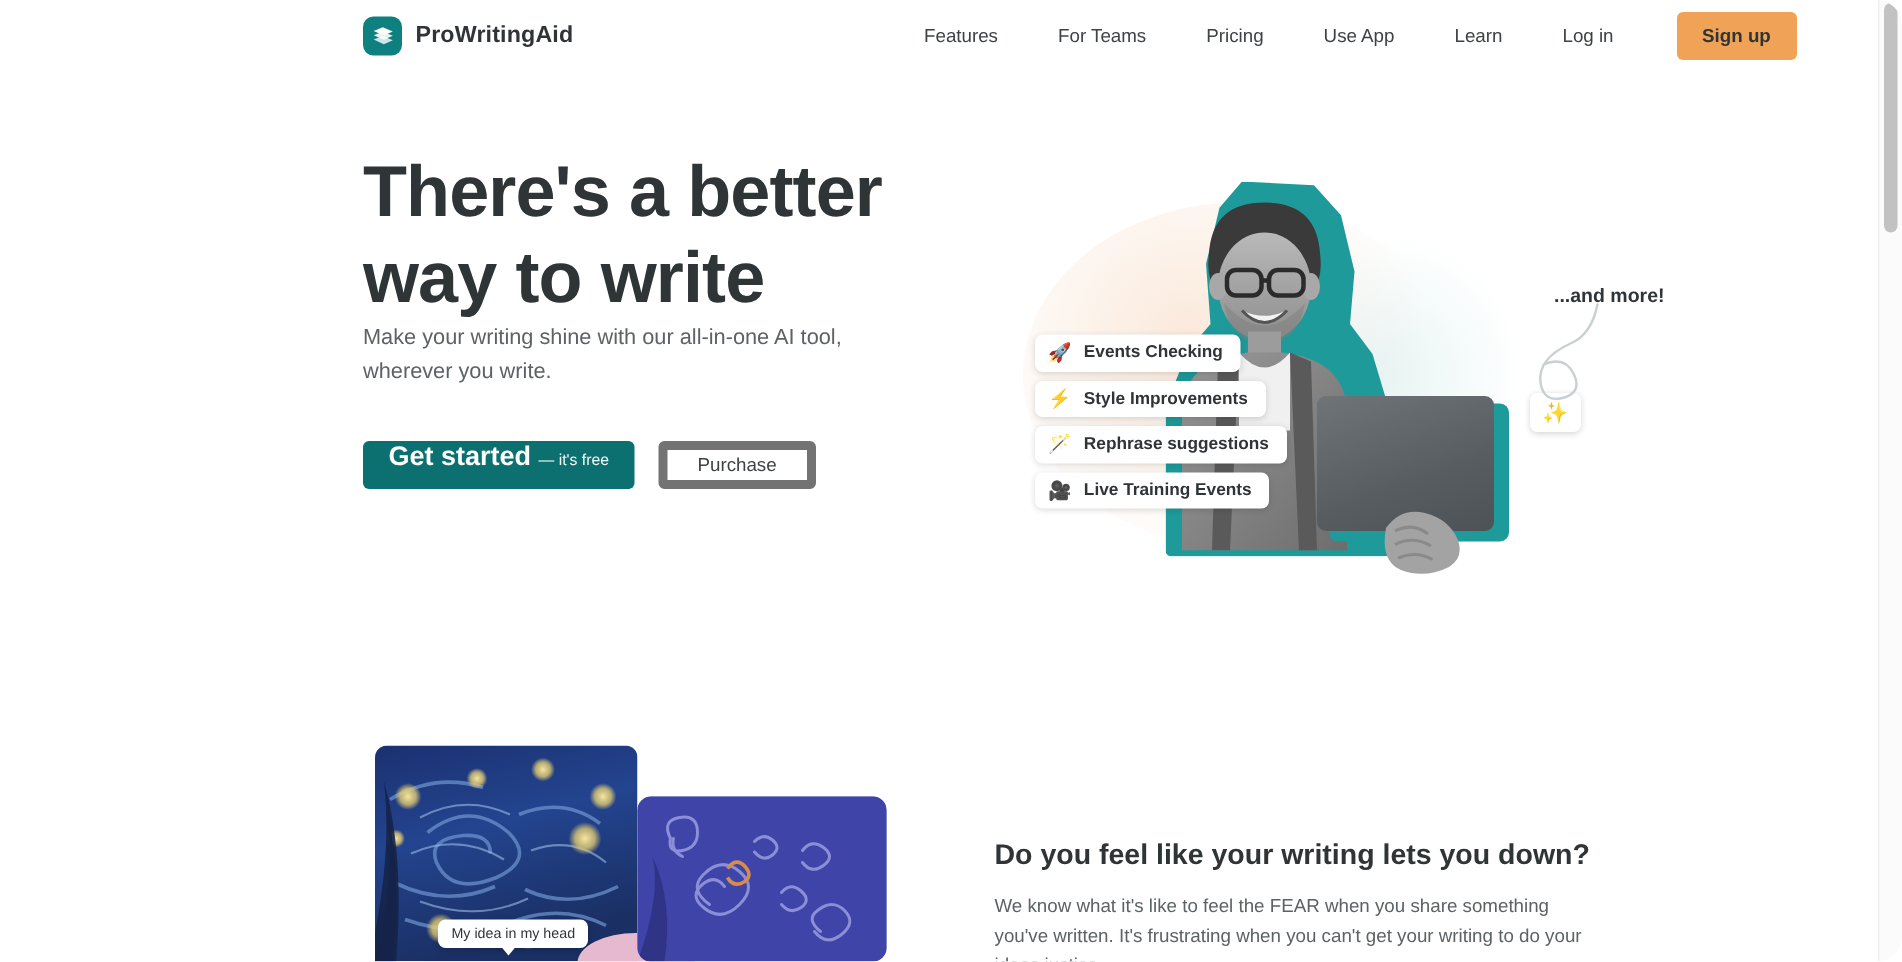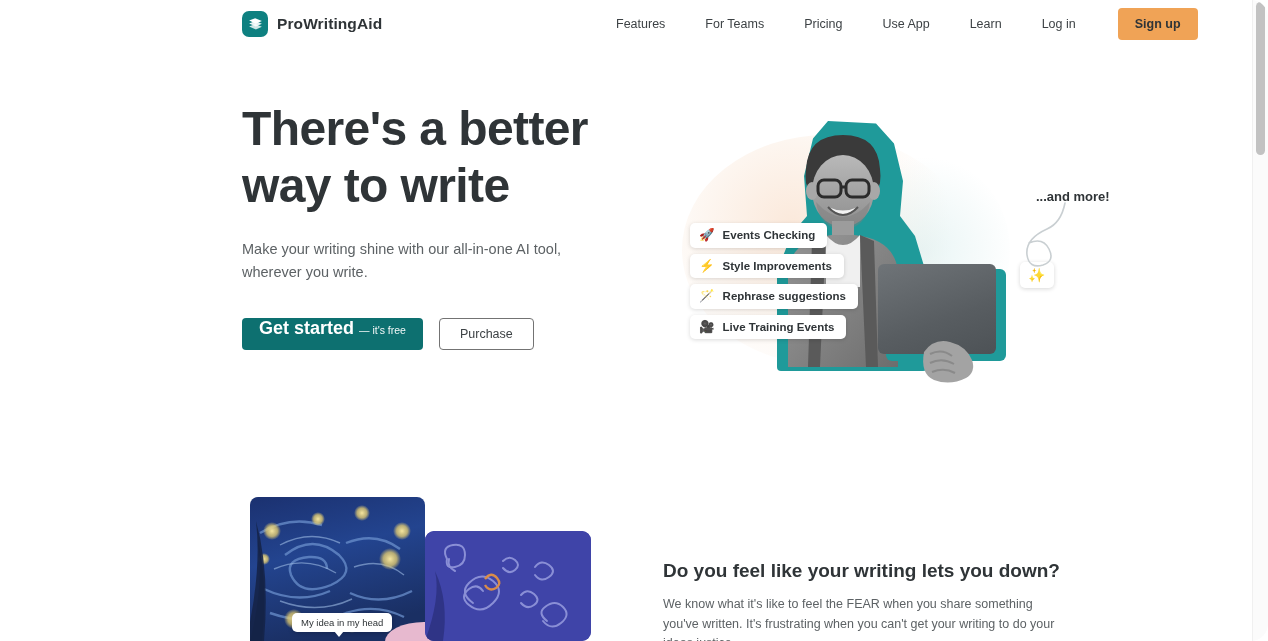--- a/index.html
+++ b/index.html
@@ -44,34 +44,33 @@
     font-family: "Liberation Sans", sans-serif;
   }
 
   
   .hero-left { position: absolute; left: 242px; top: 100px; width: 400px; }
   .hero-title {
     font-size: 48px; line-height: 57px; font-weight: 700;
     color: #2f3437; letter-spacing: -0.6px;
   }
   .hero-sub {
-    margin-top: 24px;
     font-size: 14.5px; line-height: 23px; color: #5d6265; max-width: 330px;
   }
   .hero-actions { margin-top: 34px; display: flex; align-items: center; gap: 16px; }
   .btn-primary {
     background: #0d7070; color: #fff; border: none; border-radius: 4px;
     height: 32px; padding: 0 17px; cursor: pointer;
     display: inline-flex; align-items: baseline; gap: 5px;
     font-family: "Liberation Sans", sans-serif;
   }
   .btn-primary .b-strong { font-size: 18px; font-weight: 700; }
   .btn-primary .b-light { font-size: 10.5px; font-weight: 400; opacity: .95; }
   .btn-secondary {
-    background: #fff; color: #3d4245; border: 1px solid #737373; border-radius: 4px;
+    background: #fff; color: #3d4245; border: 6px solid #737373; border-radius: 4px;
     height: 32px; padding: 0 20px; cursor: pointer;
     font-size: 12.5px; font-family: "Liberation Sans", sans-serif;
   }
   .hero-note { margin-top: 31px; font-size: 11.5px; color: #787d80; }
 
   
   .hero-art { position: absolute; left: 660px; top: 95px; width: 360px; height: 290px; }
   .blob {
     position: absolute; left: 22px; top: 40px; width: 290px; height: 230px;
     background: radial-gradient(circle at 38% 40%, rgba(247,214,188,.55) 0%, rgba(250,233,218,.30) 45%, rgba(255,255,255,0) 70%);

